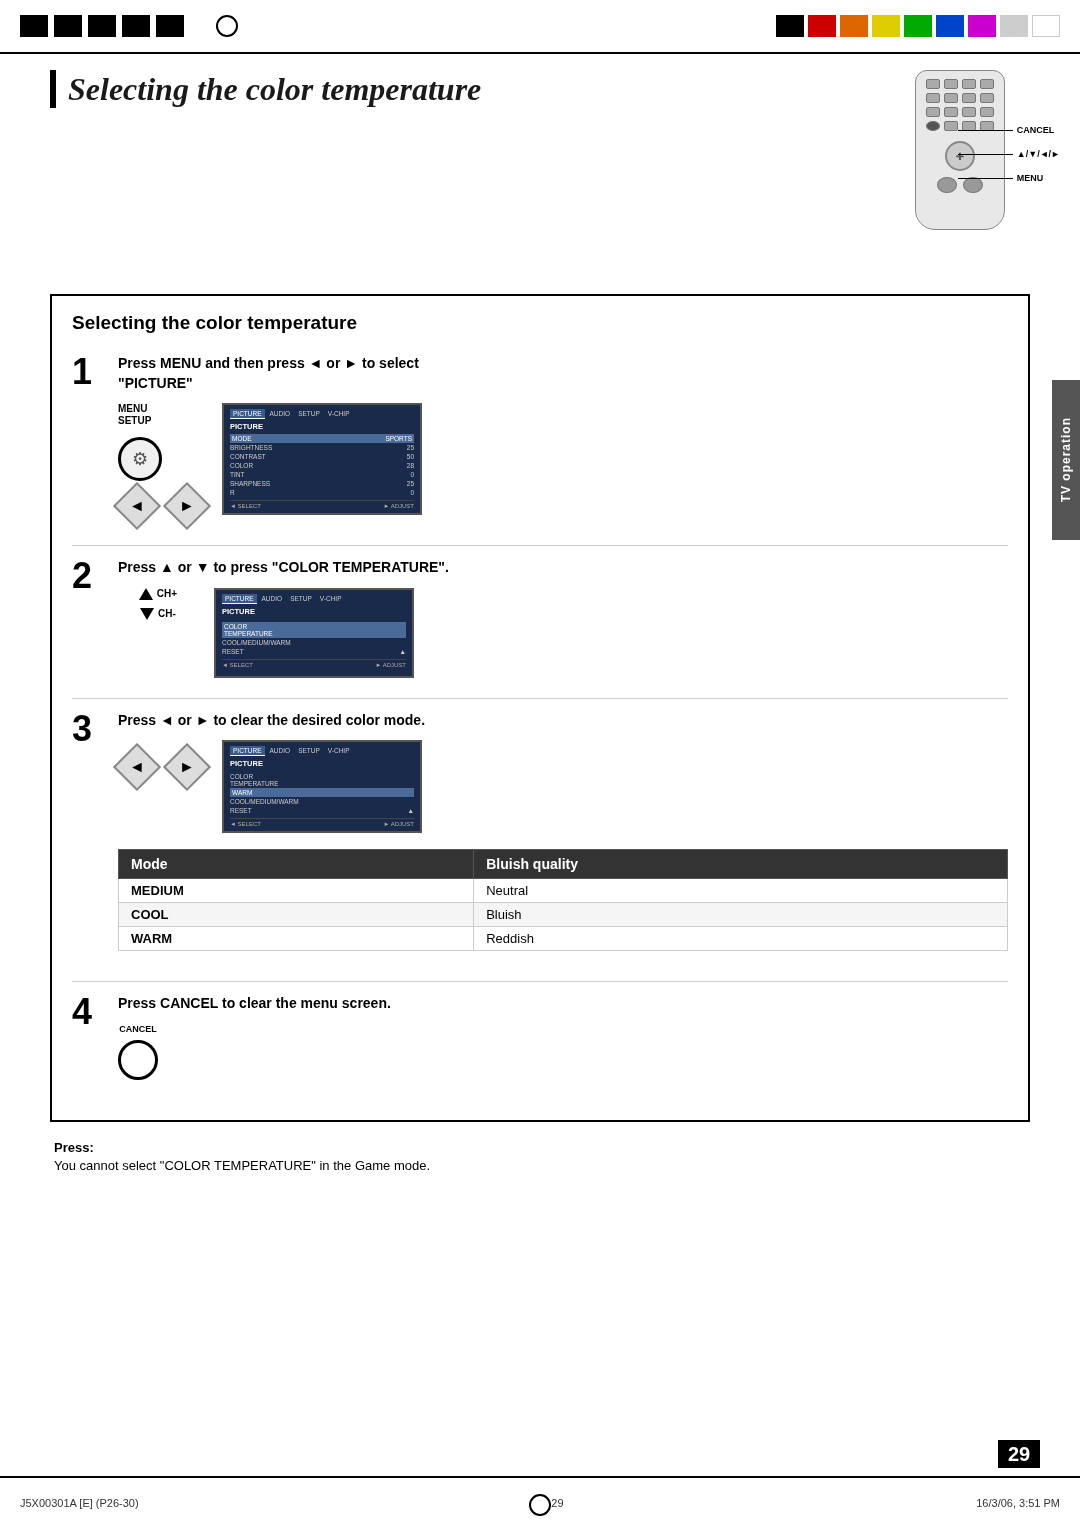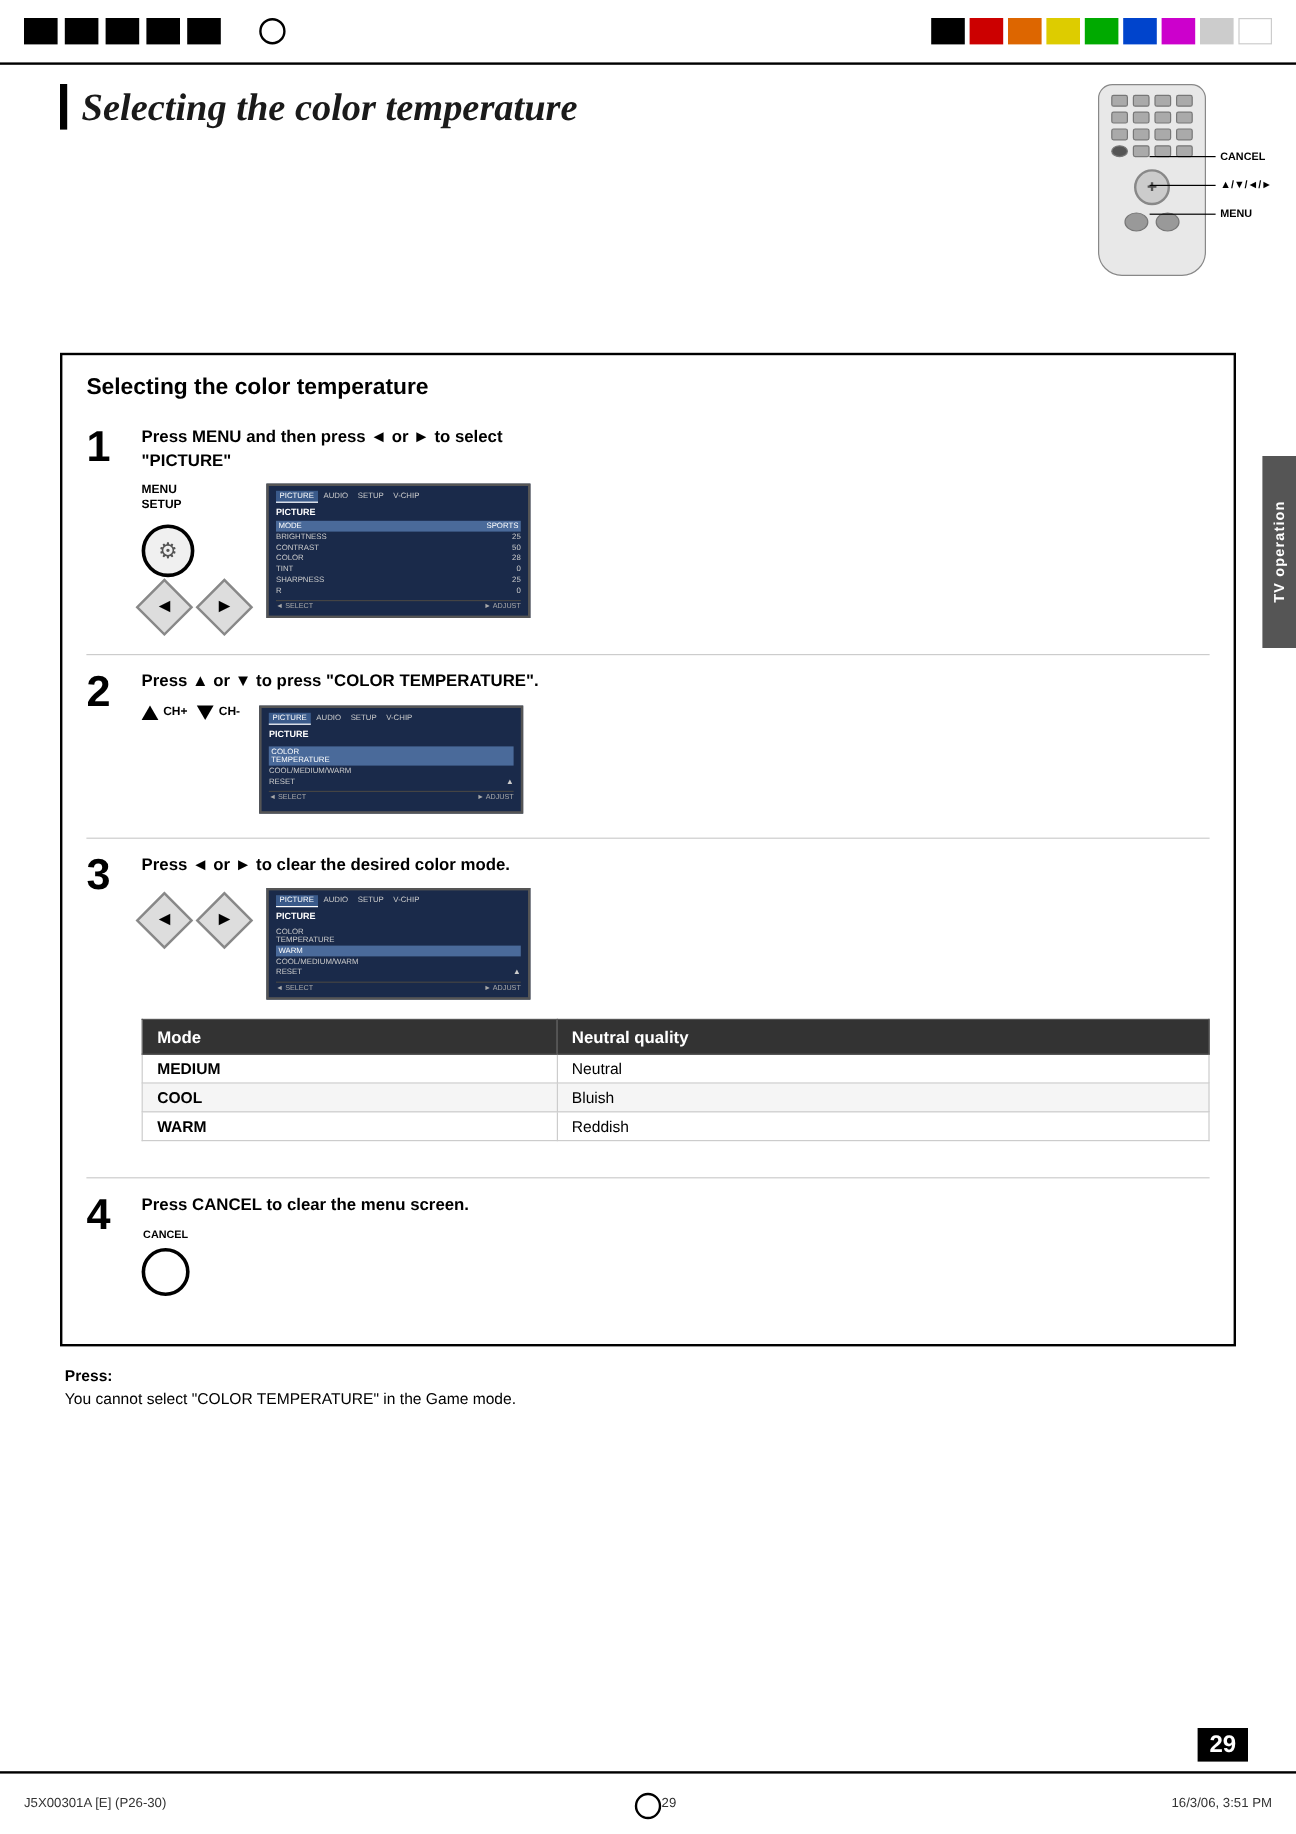--- a/index.html
+++ b/index.html
@@ -282,21 +282,21 @@
     .ch-triangle-down {
       width: 0;
       height: 0;
       border-left: 7px solid transparent;
       border-right: 7px solid transparent;
       border-top: 12px solid #000;
     }
 
     
     .mini-screen {
-      width: 220px;
+      width: 200px;
       min-height: 90px;
       background: #1a2a4a;
       border: 2px solid #555;
       padding: 4px 6px;
       font-size: 7.5px;
       color: #fff;
       font-family: Arial, sans-serif;
     }
     .mini-screen-tabs {
       display: flex;
@@ -590,21 +590,21 @@
 
     <hr class="step-divider">
 
     <div class="step">
       <div class="step-number">2</div>
       <div class="step-content">
         <div class="step-text">
           Press ▲ or ▼ to press "COLOR TEMPERATURE".
         </div>
         <div class="step-body">
-          <div style="display:flex;flex-direction:row;gap:8px;align-items:flex-start;min-width:80px;">
+          <div style="display:flex;flex-direction:column;gap:8px;align-items:center;min-width:80px;">
             <div class="ch-btn">
               <div class="ch-triangle-up"></div>
               <span style="font-size:10px;font-weight:bold;">CH+</span>
             </div>
             <div class="ch-btn">
               <div class="ch-triangle-down"></div>
               <span style="font-size:10px;font-weight:bold;">CH-</span>
             </div>
           </div>
 
@@ -685,21 +685,21 @@
                 <span>► ADJUST</span>
             </div>
           </div>
         </div>
 
         <div style="margin-top:16px; width:100%;">
           <table class="mode-table">
             <thead>
               <tr>
                 <th>Mode</th>
-                <th>Neutral quality</th>
+                <th>Bluish quality</th>
               </tr>
             </thead>
             <tbody>
               <tr>
                 <td class="mode-bold">MEDIUM</td>
                 <td>Neutral</td>
               </tr>
               <tr>
                 <td class="mode-bold">COOL</td>
                 <td>Bluish</td>

